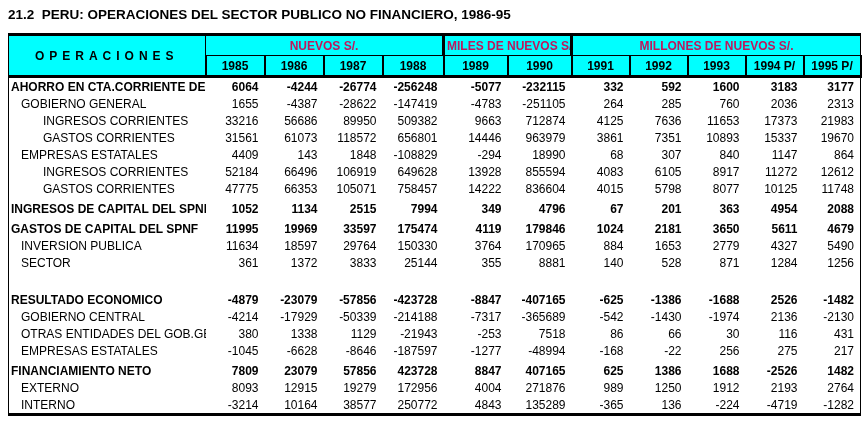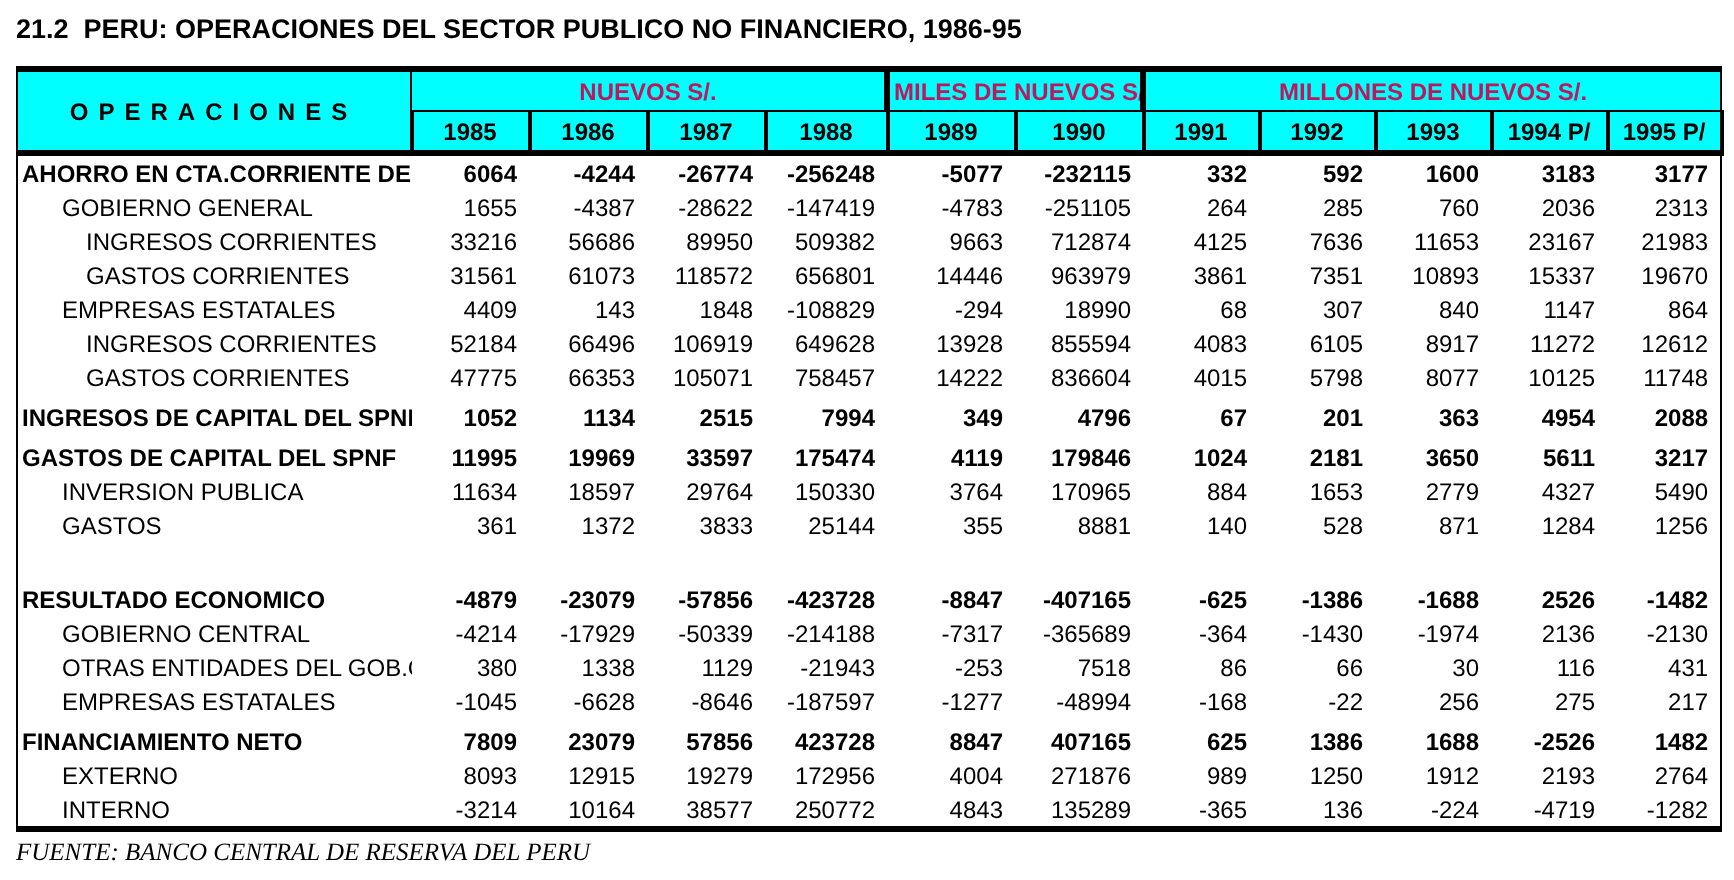--- a/index.html
+++ b/index.html
@@ -60,21 +60,21 @@
     height: 17px;
     padding: 0 6px 0 0;
     text-align: right;
     white-space: nowrap;
     overflow: hidden;
     vertical-align: middle;
   }
   tbody td.lbl { text-align: left; padding-right: 0; }
   tr.bold td { font-weight: bold; }
   td.ind0 { padding-left: 2px; }
-  td.ind1 { padding-left: 22px; }
+  td.ind1 { padding-left: 12px; }
   td.ind2 { padding-left: 34px; }
   tr.spacer-sm td { height: 3px; padding: 0; }
   tr.spacer-lg td { height: 20px; padding: 0; }
 
   .source {
     position: absolute;
     top: 419px;
     left: 8px;
     font-family: "Liberation Serif", serif;
     font-style: italic;
@@ -158,21 +158,21 @@
           <td class="lbl ind2">INGRESOS CORRIENTES</td>
           <td>33216</td>
           <td>56686</td>
           <td>89950</td>
           <td>509382</td>
           <td>9663</td>
           <td>712874</td>
           <td>4125</td>
           <td>7636</td>
           <td>11653</td>
-          <td>23167</td>
+          <td>17373</td>
           <td>21983</td>
         </tr>
         <tr>
           <td class="lbl ind2">GASTOS CORRIENTES</td>
           <td>31561</td>
           <td>61073</td>
           <td>118572</td>
           <td>656801</td>
           <td>14446</td>
           <td>963979</td>
@@ -249,38 +249,38 @@
           <td>11995</td>
           <td>19969</td>
           <td>33597</td>
           <td>175474</td>
           <td>4119</td>
           <td>179846</td>
           <td>1024</td>
           <td>2181</td>
           <td>3650</td>
           <td>5611</td>
-          <td>3217</td>
+          <td>4679</td>
         </tr>
         <tr>
           <td class="lbl ind1">INVERSION PUBLICA</td>
           <td>11634</td>
           <td>18597</td>
           <td>29764</td>
           <td>150330</td>
           <td>3764</td>
           <td>170965</td>
           <td>884</td>
           <td>1653</td>
           <td>2779</td>
           <td>4327</td>
           <td>5490</td>
         </tr>
         <tr>
-          <td class="lbl ind1">GASTOS</td>
+          <td class="lbl ind1">SECTOR</td>
           <td>361</td>
           <td>1372</td>
           <td>3833</td>
           <td>25144</td>
           <td>355</td>
           <td>8881</td>
           <td>140</td>
           <td>528</td>
           <td>871</td>
           <td>1284</td>
@@ -304,21 +304,21 @@
           <td>-1482</td>
         </tr>
         <tr>
           <td class="lbl ind1">GOBIERNO CENTRAL</td>
           <td>-4214</td>
           <td>-17929</td>
           <td>-50339</td>
           <td>-214188</td>
           <td>-7317</td>
           <td>-365689</td>
-          <td>-364</td>
+          <td>-542</td>
           <td>-1430</td>
           <td>-1974</td>
           <td>2136</td>
           <td>-2130</td>
         </tr>
         <tr>
           <td class="lbl ind1">OTRAS ENTIDADES DEL GOB.GENERAL</td>
           <td>380</td>
           <td>1338</td>
           <td>1129</td>
@@ -386,15 +386,14 @@
           <td>135289</td>
           <td>-365</td>
           <td>136</td>
           <td>-224</td>
           <td>-4719</td>
           <td>-1282</td>
         </tr>
       </tbody>
   </table>
 
-  <div class="source">FUENTE: BANCO CENTRAL DE RESERVA DEL PERU</div>
 
 </div>
 
 </body></html>

